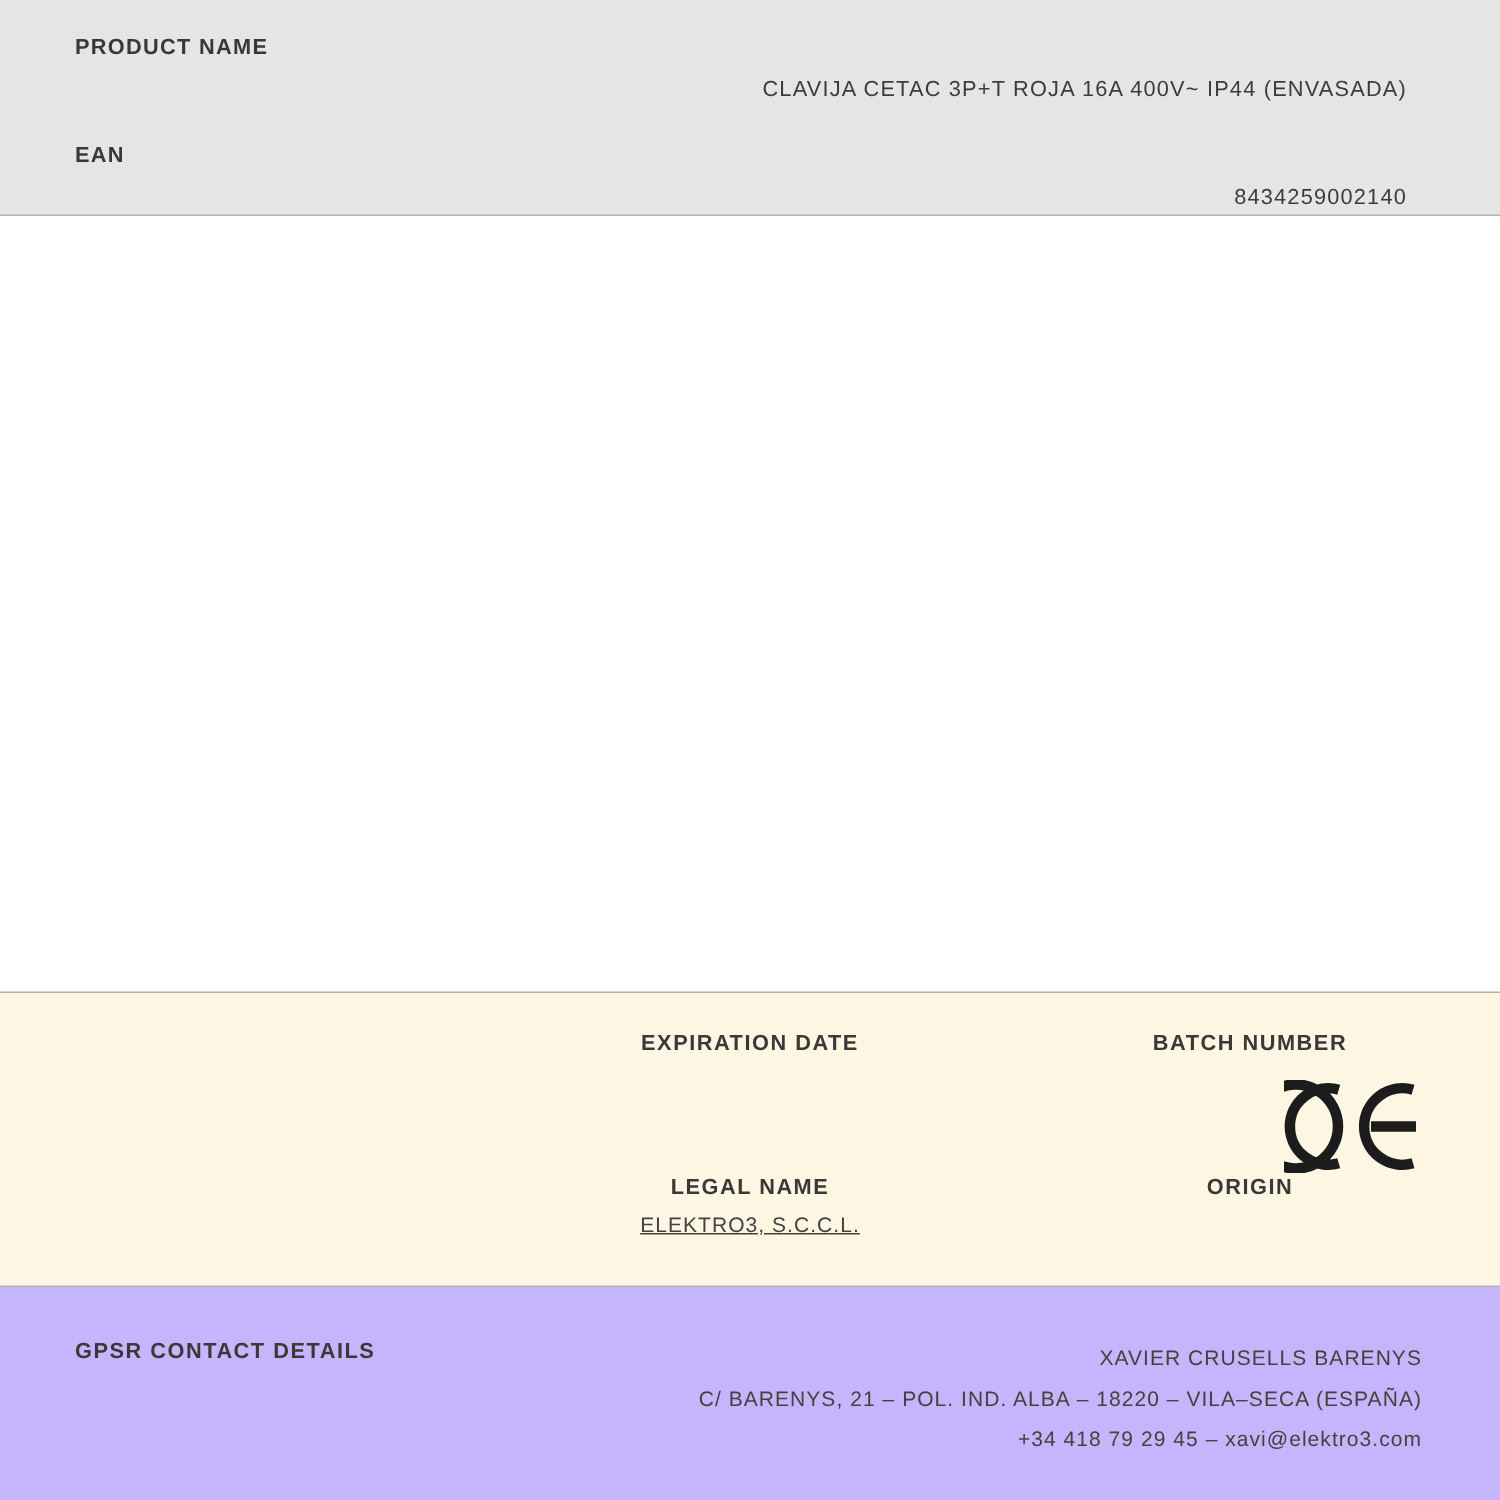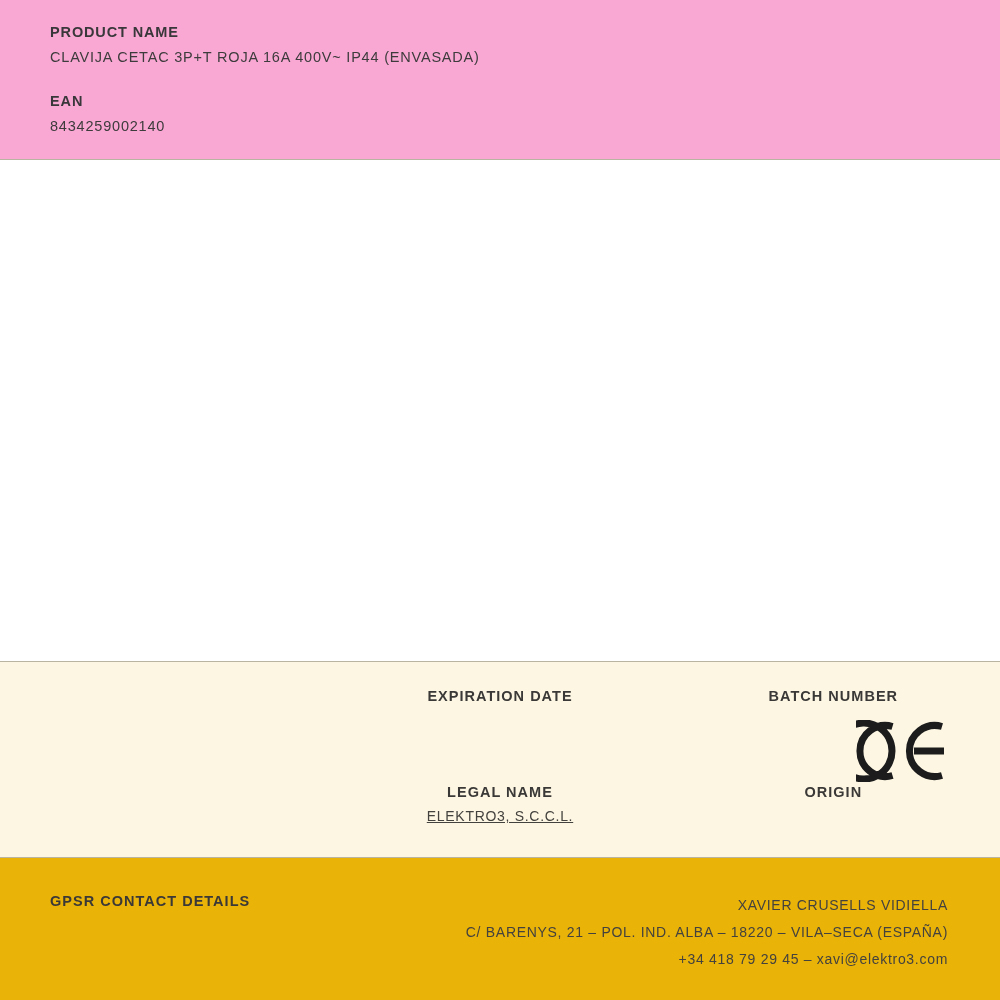--- a/index.html
+++ b/index.html
@@ -17,38 +17,39 @@
   .sheet {
     width: 1000px;
     height: 1000px;
     position: relative;
     display: flex;
     flex-direction: column;
   }
 
   
   .top-block {
-    background: #f9a8d4;
+    background: #e5e5e5;
     padding: 24px 50px 22px 50px;
     box-sizing: border-box;
-    height: 160px;
+    height: 144px;
     border-bottom: 1px solid #b9b3a2;
   }
   .field-label {
     font-size: 14.5px;
     font-weight: bold;
     letter-spacing: 0.06em;
     color: #39373a;
     margin: 0 0 9px 0;
   }
   .field-value {
     font-size: 14.5px;
     letter-spacing: 0.055em;
     color: #3d3b3c;
-    margin: 0;
+    margin: 12px;
+    text-align: right;
   }
   .field-group + .field-group {
     margin-top: 28px;
   }
 
   
   .image-block {
     background: #ffffff;
     flex: 1 1 auto;
     border-bottom: 1px solid #b9b3a2;
@@ -96,21 +97,21 @@
   .ce-mark {
     position: absolute;
     right: 52px;
     top: 58px;
     width: 92px;
     height: 62px;
   }
 
   
   .gpsr-block {
-    background: #eab308;
+    background: #c4b5fd;
     height: 142px;
     box-sizing: border-box;
     padding: 34px 52px 0 50px;
     display: flex;
     justify-content: space-between;
     align-items: flex-start;
   }
   .gpsr-title {
     font-size: 14.5px;
     font-weight: bold;
@@ -182,19 +183,19 @@
 
         <path d="M86 6.5 A25.5 25.5 0 1 0 86 55.5" fill="none" stroke="#1c1c1c" stroke-width="7"></path>
         <rect x="58" y="27.5" width="30" height="7" fill="#1c1c1c"></rect>
       </svg>
     </div>
   </div>
 
   <div class="gpsr-block">
     <div class="gpsr-title">GPSR CONTACT DETAILS</div>
     <div class="gpsr-lines">
-      <div>XAVIER CRUSELLS VIDIELLA</div>
+      <div>XAVIER CRUSELLS BARENYS</div>
       <div>C/ BARENYS, 21 – POL. IND. ALBA – 18220 – VILA–SECA (ESPAÑA)</div>
       <div>+34 418 79 29 45 – xavi@elektro3.com</div>
     </div>
   </div>
 
 </div>
 
 </body></html>

